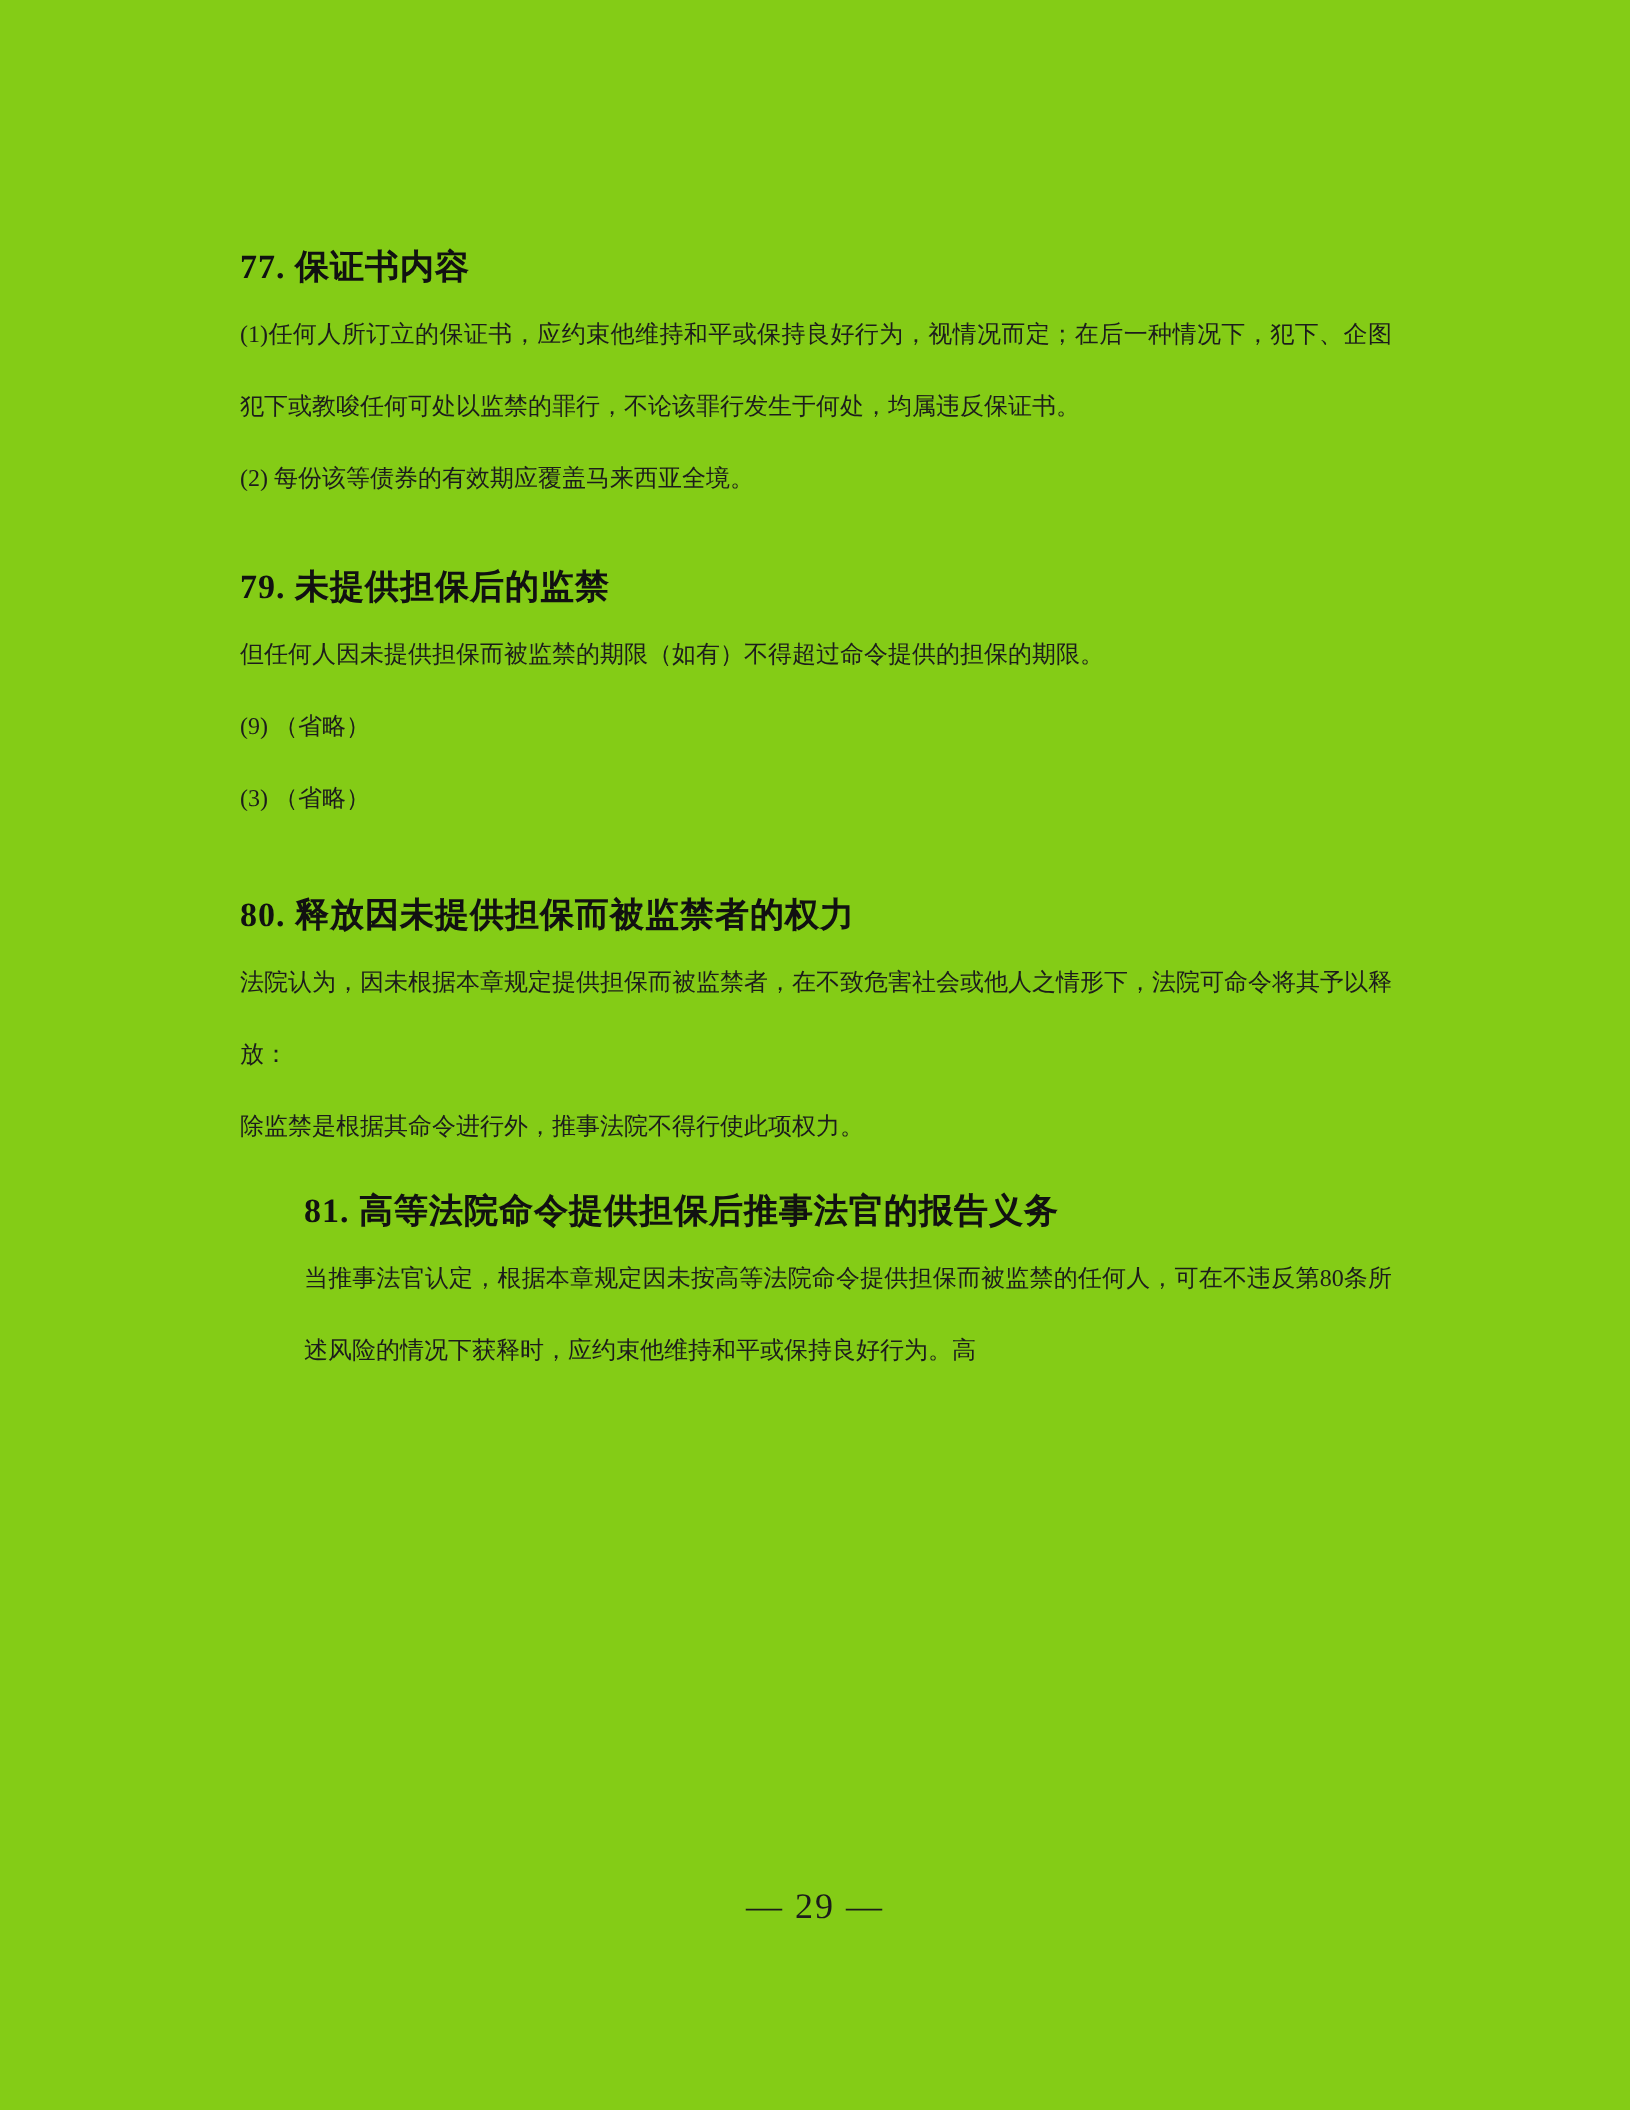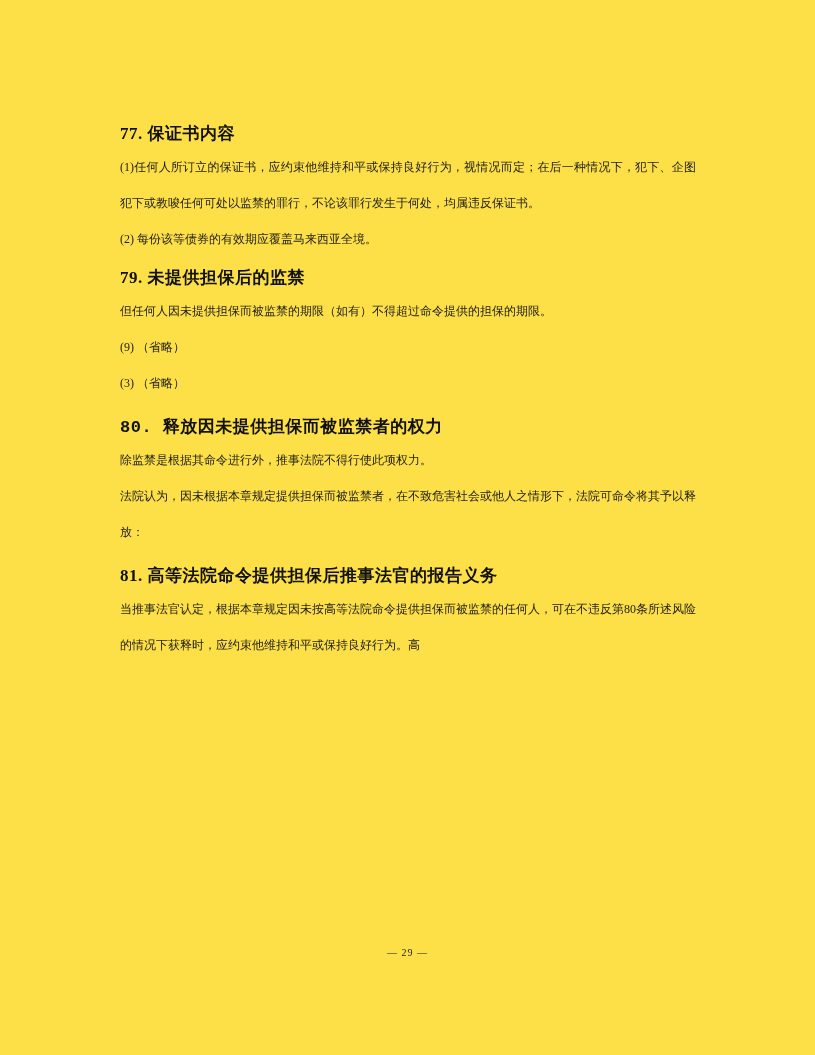--- a/index.html
+++ b/index.html
@@ -14,21 +14,21 @@
     overflow: hidden;
     font-family: "Liberation Serif", "DejaVu Serif", serif;
     color: #1c1c1c;
   }
   .page {
     position: absolute;
     left: 0;
     top: 0;
     width: 815px;
     height: 1055px;
-    background: #fde047;
+    background: #84cc16;
   }
   .content {
     position: absolute;
     left: 120px;
     top: 119px;
     width: 576px;
   }
   .section {
     margin: 0;
   }
@@ -43,31 +43,31 @@
   .section p {
     margin: 0;
     font-size: 12px;
     line-height: 36px;
     text-align: justify;
     letter-spacing: 0px;
     color: #1c1c1c;
   }
   
   #section-78 { margin-top: 14px; }
-  #section-79 { margin-top: 6px; }
-  #section-80 { margin-top: 12px; font-family: Liberation Mono, monospace; }
-  #section-81 { margin-top: 10px; }
+  #section-79 { margin-top: 22px; }
+  #section-80 { margin-top: 26px; }
+  #section-81 { margin-top: 10px; margin-left: 32px; }
 
   .page-footer {
     position: absolute;
     left: 0;
     top: 944px;
     width: 815px;
     text-align: center;
-    font-size: 10px;
+    font-size: 18px;
     line-height: 18px;
     color: #1c1c1c;
     letter-spacing: 1px;
   }
 </style>
 </head>
 <body>
 
 <div class="page">
   <div class="content">
@@ -81,22 +81,22 @@
 
     <div class="section" id="section-79">
       <h3>79. 未提供担保后的监禁</h3>
       <p>但任何人因未提供担保而被监禁的期限（如有）不得超过命令提供的担保的期限。</p>
       <p>(9) （省略）</p>
       <p>(3) （省略）</p>
     </div>
 
     <div class="section" id="section-80">
       <h3>80. 释放因未提供担保而被监禁者的权力</h3>
+      <p>法院认为，因未根据本章规定提供担保而被监禁者，在不致危害社会或他人之情形下，法院可命令将其予以释放：</p>
       <p>除监禁是根据其命令进行外，推事法院不得行使此项权力。</p>
-      <p>法院认为，因未根据本章规定提供担保而被监禁者，在不致危害社会或他人之情形下，法院可命令将其予以释放：</p>
     </div>
 
     <div class="section" id="section-81">
       <h3>81. 高等法院命令提供担保后推事法官的报告义务</h3>
       <p>当推事法官认定，根据本章规定因未按高等法院命令提供担保而被监禁的任何人，可在不违反第80条所述风险的情况下获释时，应约束他维持和平或保持良好行为。高</p>
     </div>
 
   </div>
 
   <div class="page-footer">— 29 —</div>

